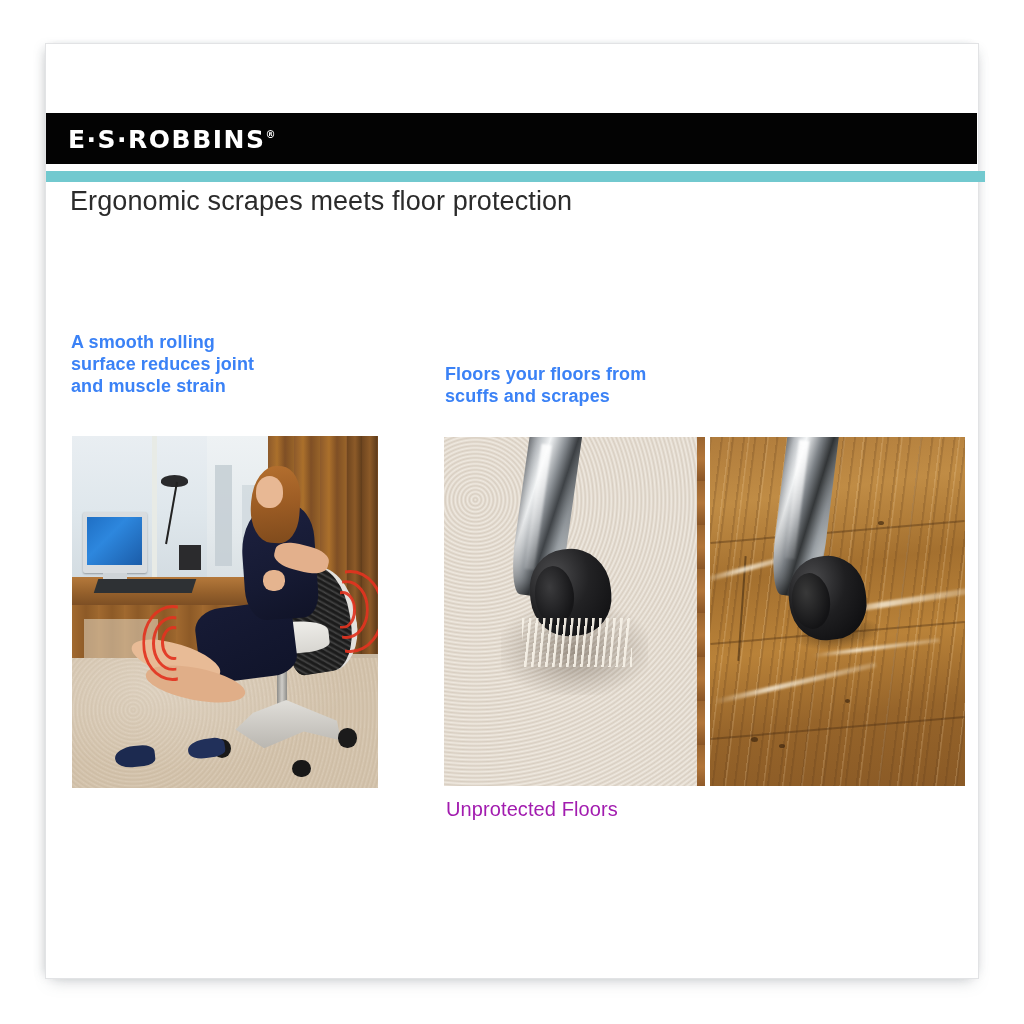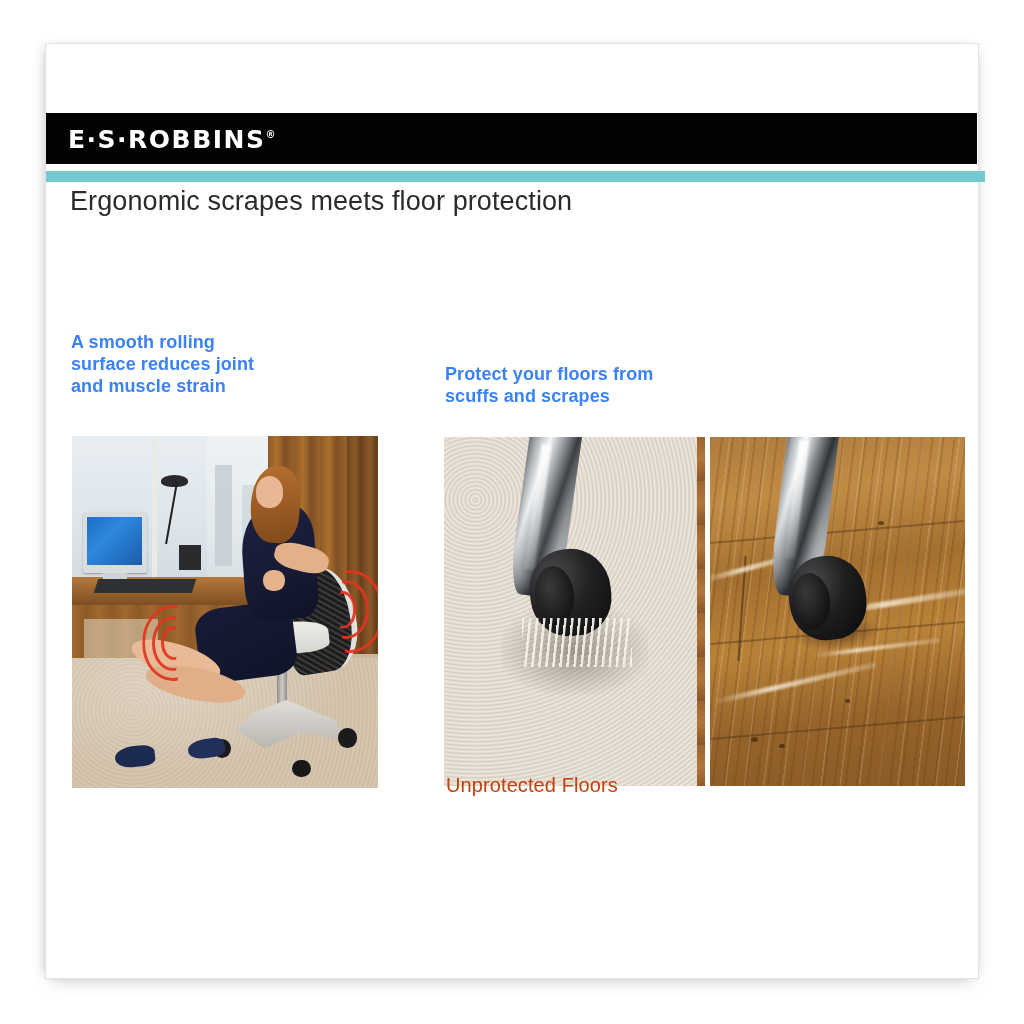--- a/index.html
+++ b/index.html
@@ -95,24 +95,24 @@
     letter-spacing: 0.1px;
     white-space: pre-line;
   }
   .col-heading.left  { left: 71px;  top: 332px; }
   .col-heading.right { left: 445px; top: 364px; }
 
   
   .caption {
     position: absolute;
     left: 446px;
-    top: 774px;
+    top: 798px;
     font-size: 20px;
     font-weight: 400;
-    color: #c2410c;
+    color: #a21caf;
     letter-spacing: 0.1px;
     white-space: nowrap;
     text-align: right;
   }
 
   
   .photo-office {
     position: absolute;
     left: 72px;
     top: 436px;
@@ -536,21 +536,21 @@
     <div class="of-shoe-2"></div>
 
     <div class="of-pain pain-left"></div>
     <div class="of-pain pain-left2"></div>
     <div class="of-pain pain-left3"></div>
     <div class="of-pain pain-right"></div>
     <div class="of-pain pain-right2"></div>
     <div class="of-pain pain-right3"></div>
   </div>
 
-  <div class="col-heading right">Protect your floors from
+  <div class="col-heading right">Floors your floors from
 scuffs and scrapes</div>
 
   <div class="photo-carpet">
     <div class="cp-shag"></div>
     <div class="cp-shadow"></div>
     <div class="cp-leg"></div>
     <div class="cp-leg-hilite"></div>
     <div class="cp-caster"></div>
     <div class="cp-caster-face"></div>
     <div class="cp-fluff"></div>

